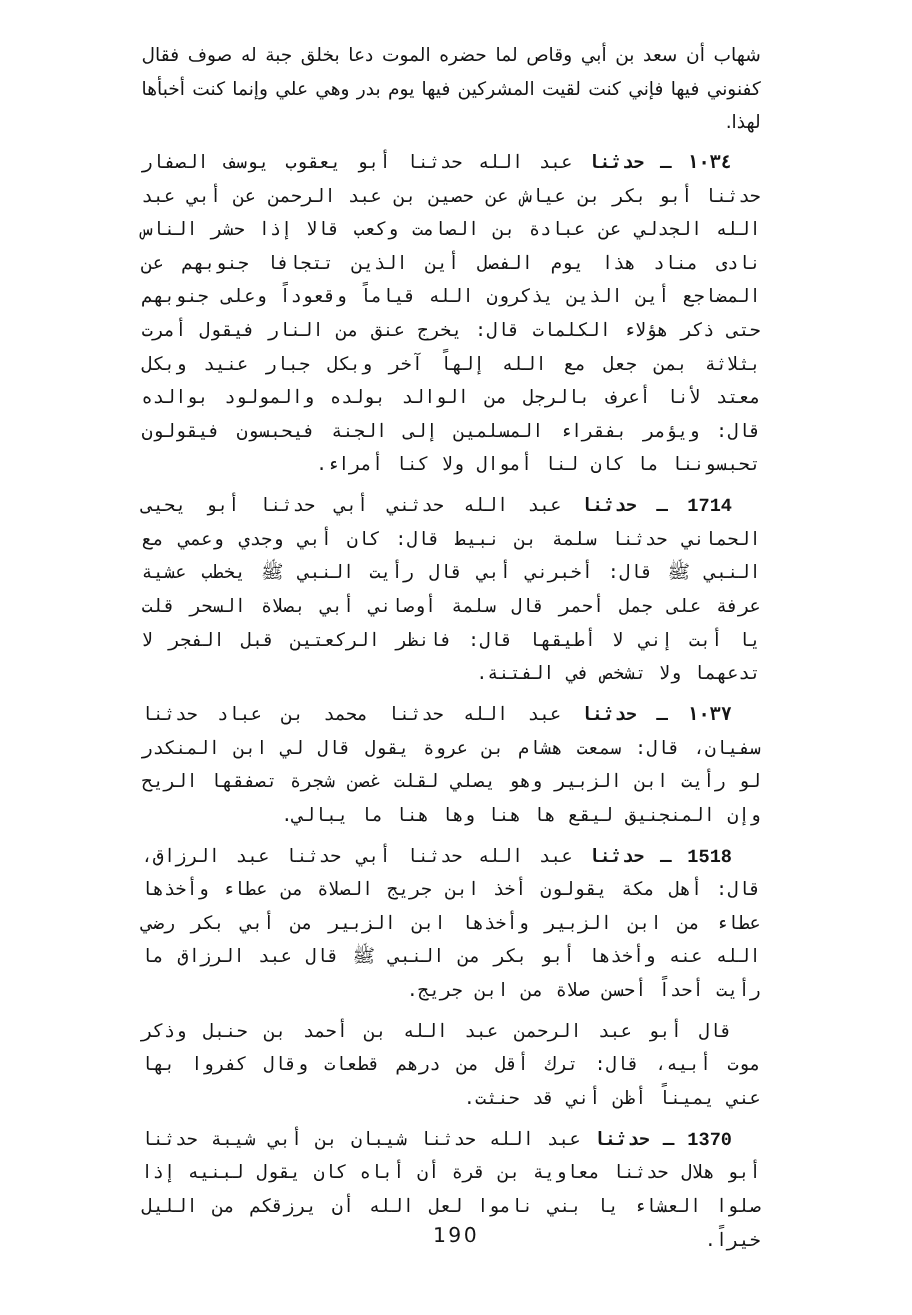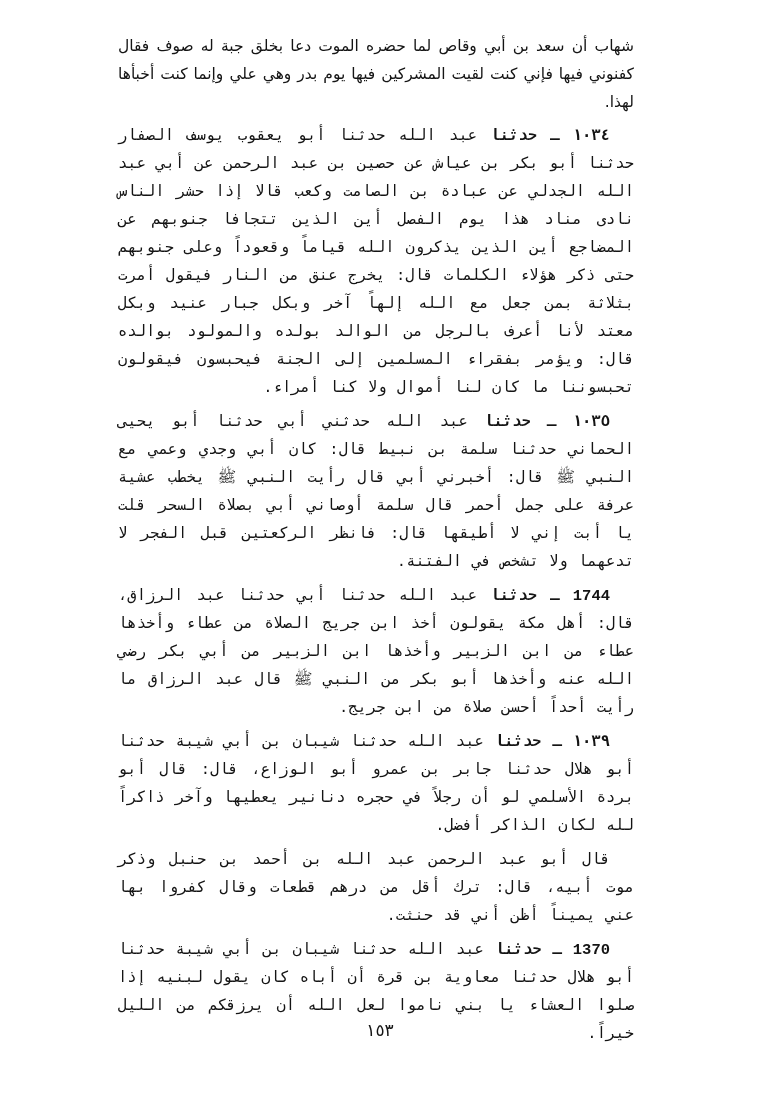--- a/index.html
+++ b/index.html
@@ -48,22 +48,22 @@
     color: #141414;
   }
 </style>
 </head>
 <body>
 
 <main class="page">
   <section class="text-block" id="paragraphs">
       <p class="para">شهاب أن سعد بن أبي وقاص لما حضره الموت دعا بخلق جبة له صوف فقال كفنوني فيها فإني كنت لقيت المشركين فيها يوم بدر وهي علي وإنما كنت أخبأها لهذا.</p>
       <p class="para indent"><b class="prefix">١٠٣٤ ـ حدثنا </b>عبد الله حدثنا أبو يعقوب يوسف الصفار حدثنا أبو بكر بن عياش عن حصين بن عبد الرحمن عن أبي عبد الله الجدلي عن عبادة بن الصامت وكعب قالا إذا حشر الناس نادى مناد هذا يوم الفصل أين الذين تتجافا جنوبهم عن المضاجع أين الذين يذكرون الله قياماً وقعوداً وعلى جنوبهم حتى ذكر هؤلاء الكلمات قال: يخرج عنق من النار فيقول أمرت بثلاثة بمن جعل مع الله إلهاً آخر وبكل جبار عنيد وبكل معتد لأنا أعرف بالرجل من الوالد بولده والمولود بوالده قال: ويؤمر بفقراء المسلمين إلى الجنة فيحبسون فيقولون تحبسوننا ما كان لنا أموال ولا كنا أمراء.</p>
-      <p class="para indent"><b class="prefix">١٠٣٥ ـ حدثنا </b>عبد الله حدثني أبي حدثنا أبو يحيى الحماني حدثنا سلمة بن نبيط قال: كان أبي وجدي وعمي مع النبي ﷺ قال: أخبرني أبي قال رأيت النبي ﷺ يخطب عشية عرفة على جمل أحمر قال سلمة أوصاني أبي بصلاة السحر قلت يا أبت إني لا أطيقها قال: فانظر الركعتين قبل الفجر لا تدعهما ولا تشخص في الفتنة.</p>
-      <p class="para indent"><b class="prefix">1744 ـ حدثنا </b>عبد الله حدثنا أبي حدثنا عبد الرزاق، قال: أهل مكة يقولون أخذ ابن جريج الصلاة من عطاء وأخذها عطاء من ابن الزبير وأخذها ابن الزبير من أبي بكر رضي الله عنه وأخذها أبو بكر من النبي ﷺ قال عبد الرزاق ما رأيت أحداً أحسن صلاة من ابن جريج.</p>
-      <p class="para indent"><b class="prefix">١٠٣٩ ـ حدثنا </b>عبد الله حدثنا شيبان بن أبي شيبة حدثنا أبو هلال حدثنا جابر بن عمرو أبو الوزاع، قال: قال أبو بردة الأسلمي لو أن رجلاً في حجره دنانير يعطيها وآخر ذاكراً لله لكان الذاكر أفضل.</p>
+      <p class="para indent"><b class="prefix">1714 ـ حدثنا </b>عبد الله حدثني أبي حدثنا أبو يحيى الحماني حدثنا سلمة بن نبيط قال: كان أبي وجدي وعمي مع النبي ﷺ قال: أخبرني أبي قال رأيت النبي ﷺ يخطب عشية عرفة على جمل أحمر قال سلمة أوصاني أبي بصلاة السحر قلت يا أبت إني لا أطيقها قال: فانظر الركعتين قبل الفجر لا تدعهما ولا تشخص في الفتنة.</p>
+      <p class="para indent"><b class="prefix">١٠٣٧ ـ حدثنا </b>عبد الله حدثنا محمد بن عباد حدثنا سفيان، قال: سمعت هشام بن عروة يقول قال لي ابن المنكدر لو رأيت ابن الزبير وهو يصلي لقلت غصن شجرة تصفقها الريح وإن المنجنيق ليقع ها هنا وها هنا ما يبالي.</p>
+      <p class="para indent"><b class="prefix">1518 ـ حدثنا </b>عبد الله حدثنا أبي حدثنا عبد الرزاق، قال: أهل مكة يقولون أخذ ابن جريج الصلاة من عطاء وأخذها عطاء من ابن الزبير وأخذها ابن الزبير من أبي بكر رضي الله عنه وأخذها أبو بكر من النبي ﷺ قال عبد الرزاق ما رأيت أحداً أحسن صلاة من ابن جريج.</p>
       <p class="para indent">قال أبو عبد الرحمن عبد الله بن أحمد بن حنبل وذكر موت أبيه، قال: ترك أقل من درهم قطعات وقال كفروا بها عني يميناً أظن أني قد حنثت.</p>
       <p class="para indent"><b class="prefix">1370 ـ حدثنا </b>عبد الله حدثنا شيبان بن أبي شيبة حدثنا أبو هلال حدثنا معاوية بن قرة أن أباه كان يقول لبنيه إذا صلوا العشاء يا بني ناموا لعل الله أن يرزقكم من الليل خيراً.</p>
     </section>
   <footer class="page-footer">
-    <span class="page-number">١٥٣</span>
+    <span class="page-number">190</span>
   </footer>
 </main>
 
 </body></html>

